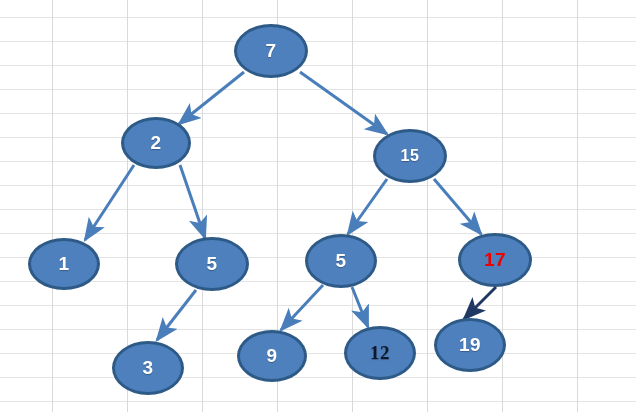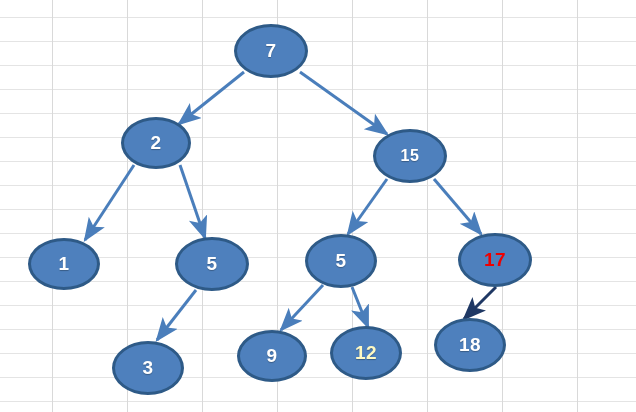--- a/index.html
+++ b/index.html
@@ -90,21 +90,21 @@
       </div>
       <div class="node" style="left: 458px; top: 233px; width: 74px; height: 54px; background: rgb(78, 128, 189); border: 3px solid rgb(46, 90, 135); color: rgb(238, 0, 0); font-size: 19px; text-shadow: none; text-align: right;">
         <span>17</span>
       </div>
       <div class="node" style="left: 112px; top: 341px; width: 72px; height: 54px; background: rgb(78, 128, 189); border: 3px solid rgb(46, 90, 135); color: rgb(255, 255, 255); font-size: 19px;">
         <span>3</span>
       </div>
       <div class="node" style="left: 237px; top: 330px; width: 70px; height: 52px; background: rgb(78, 128, 189); border: 3px solid rgb(46, 90, 135); color: rgb(255, 255, 255); font-size: 19px;">
         <span>9</span>
       </div>
-      <div class="node" style="left: 330px; top: 326px; width: 72px; height: 54px; background: rgb(78, 128, 189); border: 3px solid rgb(46, 90, 135); color: #fef9c3; font-size: 19px;">
+      <div class="node" style="left: 344px; top: 326px; width: 72px; height: 54px; background: rgb(78, 128, 189); border: 3px solid rgb(46, 90, 135); color: #0f172a; font-size: 19px; font-family: Liberation Serif, serif;">
         <span>12</span>
       </div>
       <div class="node" style="left: 434px; top: 318px; width: 72px; height: 54px; background: rgb(78, 128, 189); border: 3px solid rgb(46, 90, 135); color: rgb(255, 255, 255); font-size: 19px;">
-        <span>18</span>
+        <span>19</span>
       </div>
     </div>
 
 </div>
 
 </body></html>

